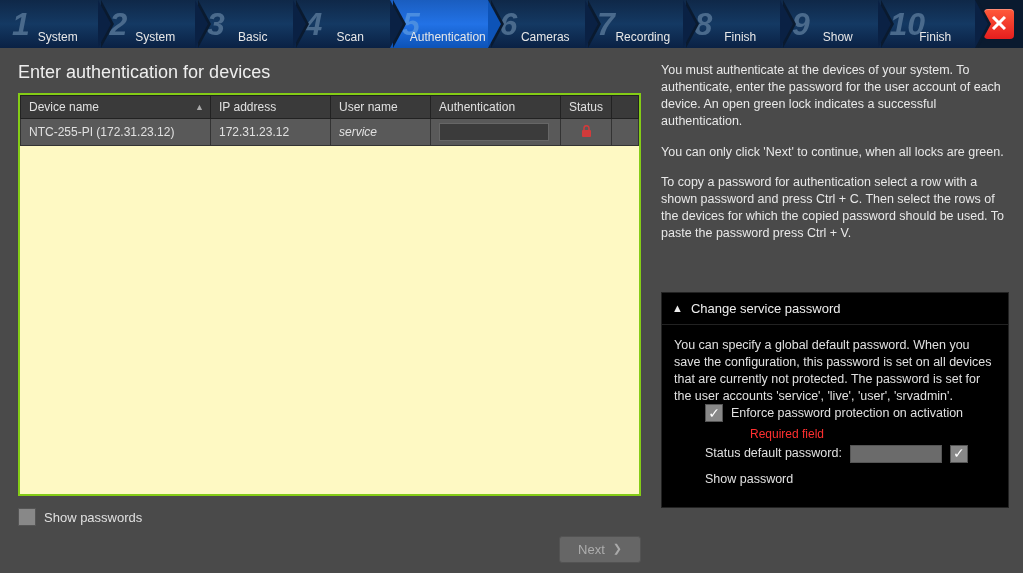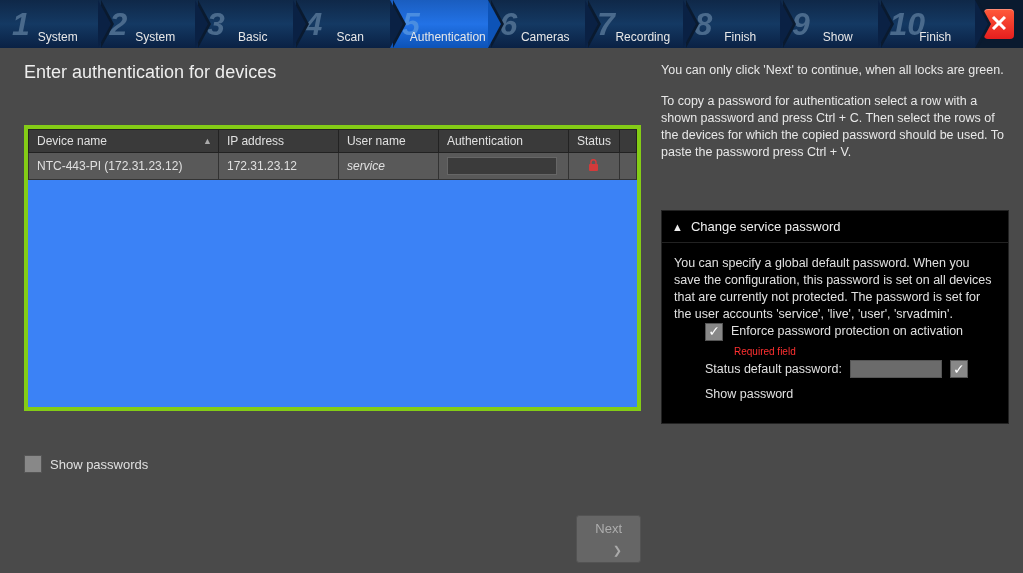--- a/index.html
+++ b/index.html
@@ -95,35 +95,34 @@
       box-shadow: inset 0 1px 0 rgba(255,255,255,0.3);
     }
 
     
     .content {
       display: flex;
       height: calc(100% - 48px);
     }
     .left-panel {
       flex: 1;
-      padding: 14px 12px 10px 24px;
+      padding: 14px 12px 10px 18px;
       display: flex;
       flex-direction: column;
-      gap: 32px;
     }
     .panel-title {
       font-size: 18px;
       font-weight: normal;
       color: #eee;
       margin-bottom: 10px;
     }
     .table-container {
       flex: 1;
-      border: 4px solid #84cc16;
-      background: #3b82f6;
+      border: 2px solid #84cc16;
+      background: #fef9c3;
       overflow: hidden;
     }
     table { width: 100%; border-collapse: collapse; }
     thead th {
       background: #3a3a3a;
       border: 1px solid #222;
       font-weight: normal;
       text-align: left;
       padding: 4px 8px;
       font-size: 12px;
@@ -185,25 +184,24 @@
       justify-content: flex-end;
       margin-top: 10px;
     }
     .next-btn {
       background: #6b6b6b;
       border: 1px solid #555;
       border-radius: 3px;
       padding: 5px 18px;
       color: #bfbfbf;
       display: inline-flex;
-      align-items: flex-end;
+      align-items: flex-start;
       gap: 8px;
       cursor: default;
       opacity: 0.85;
-      flex-direction: column;
     }
     .next-btn .chev {
       font-size: 11px;
       color: #bbb;
     }
 
     
     .right-panel {
       width: 370px;
       padding: 14px 14px 10px 8px;
@@ -232,22 +230,22 @@
     }
     .accordion-body {
       padding: 12px 12px 14px 12px;
       font-size: 12.5px;
       line-height: 1.35;
     }
     .accordion-body p { }
     .row-flex { display: flex; align-items: center; gap: 8px; margin-bottom: 6px; flex-wrap: wrap; padding-left: 31px; }
     .req-field {
       color: #ff3030;
-      font-size: 10px;
-      margin-left: 60px;
+      font-size: 12px;
+      margin-left: 76px;
       margin-top: -2px;
       margin-bottom: 2px;
     }
     .pw-input {
       background: #6b6b6b;
       border: 1px solid #555;
       height: 18px;
       width: 92px;
       color: #eee;
     }
@@ -325,21 +323,21 @@
             </th>
             <th>IP address</th>
             <th>User name</th>
             <th>Authentication</th>
             <th>Status</th>
             <th></th>
           </tr>
         </thead>
         <tbody>
           <tr>
-            <td>NTC-443-PI (172.31.23.12)</td>
+            <td>NTC-255-PI (172.31.23.12)</td>
             <td>172.31.23.12</td>
             <td class="svc-italic">service</td>
             <td>
               <input type="password" class="auth-input" value="" style="">
             </td>
             <td style="text-align:center">
               <span class="lock-icon">
                 <svg width="11" height="12" viewBox="0 0 11 12">
                   <rect x="1" y="5" width="9" height="7" rx="1" fill="#d23b3b"></rect>
                   <path d="M3 5 V3.2 a2.5 2.5 0 0 1 5 0 V5" stroke="#d23b3b" stroke-width="1.5" fill="none"></path>
@@ -360,20 +358,21 @@
     <div class="next-row">
       <div class="next-btn">
         <span>Next</span>
         <span class="chev">❯</span>
       </div>
     </div>
   </div>
 
   <div class="right-panel">
     <div class="info-text">
+      <p>You must authenticate at the devices of your system. To authenticate, enter the password for the user account of each device. An open green lock indicates a successful authentication.</p>
       <p>You can only click 'Next' to continue, when all locks are green.</p>
       <p>To copy a password for authentication select a row with a shown password and press Ctrl + C. Then select the rows of the devices for which the copied password should be used. To paste the password press Ctrl + V.</p>
     </div>
 
     <div class="accordion">
       <div class="accordion-header">
         <span class="chev-up">▲</span>
         <span>Change service password</span>
       </div>
       <div class="accordion-body">

